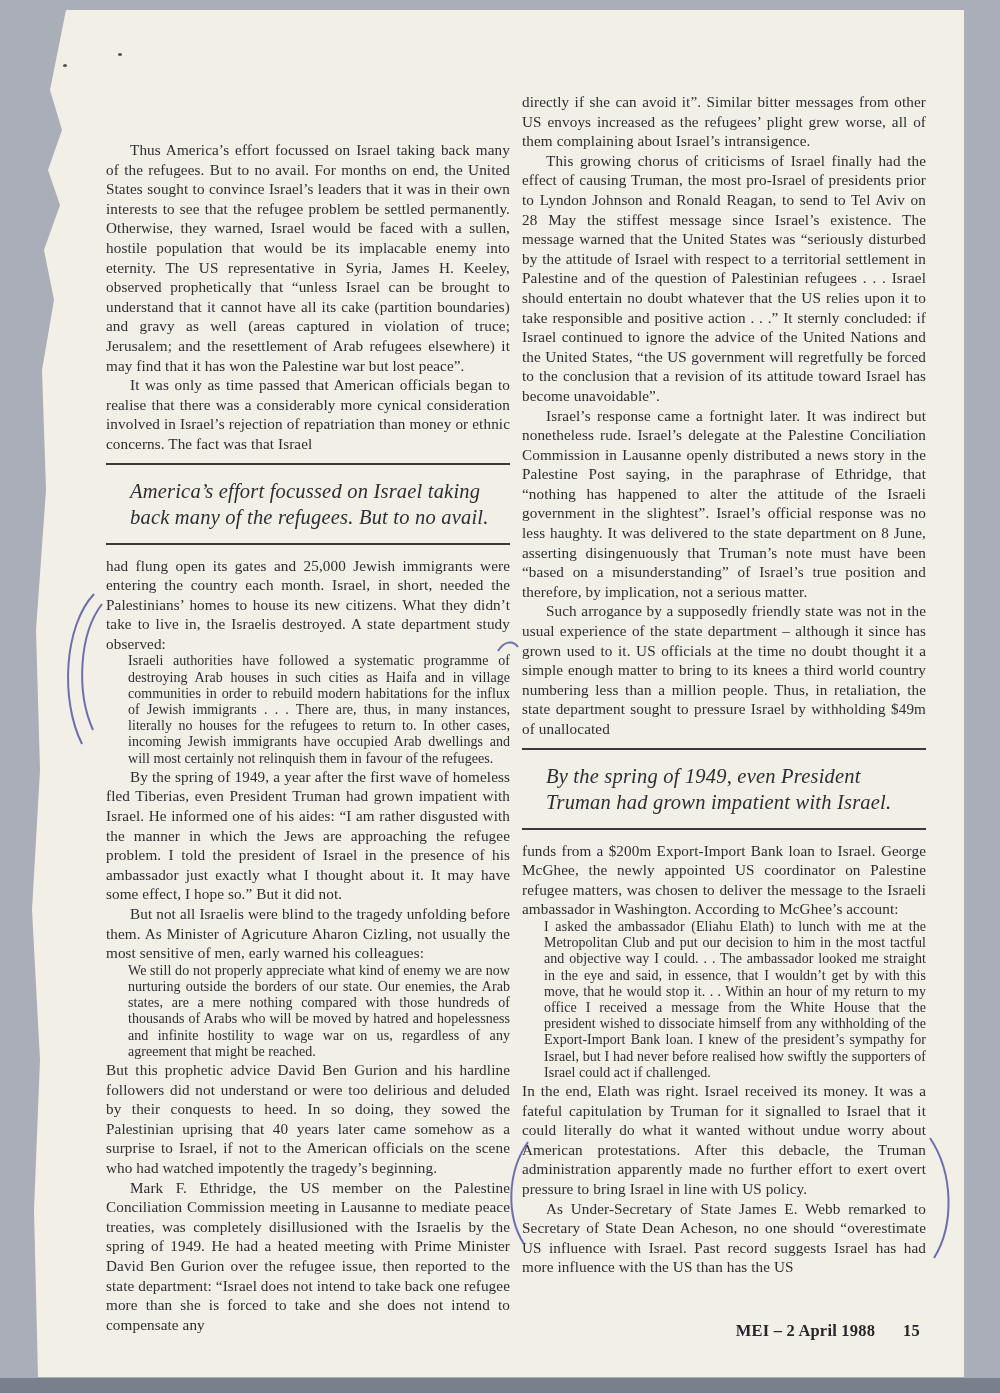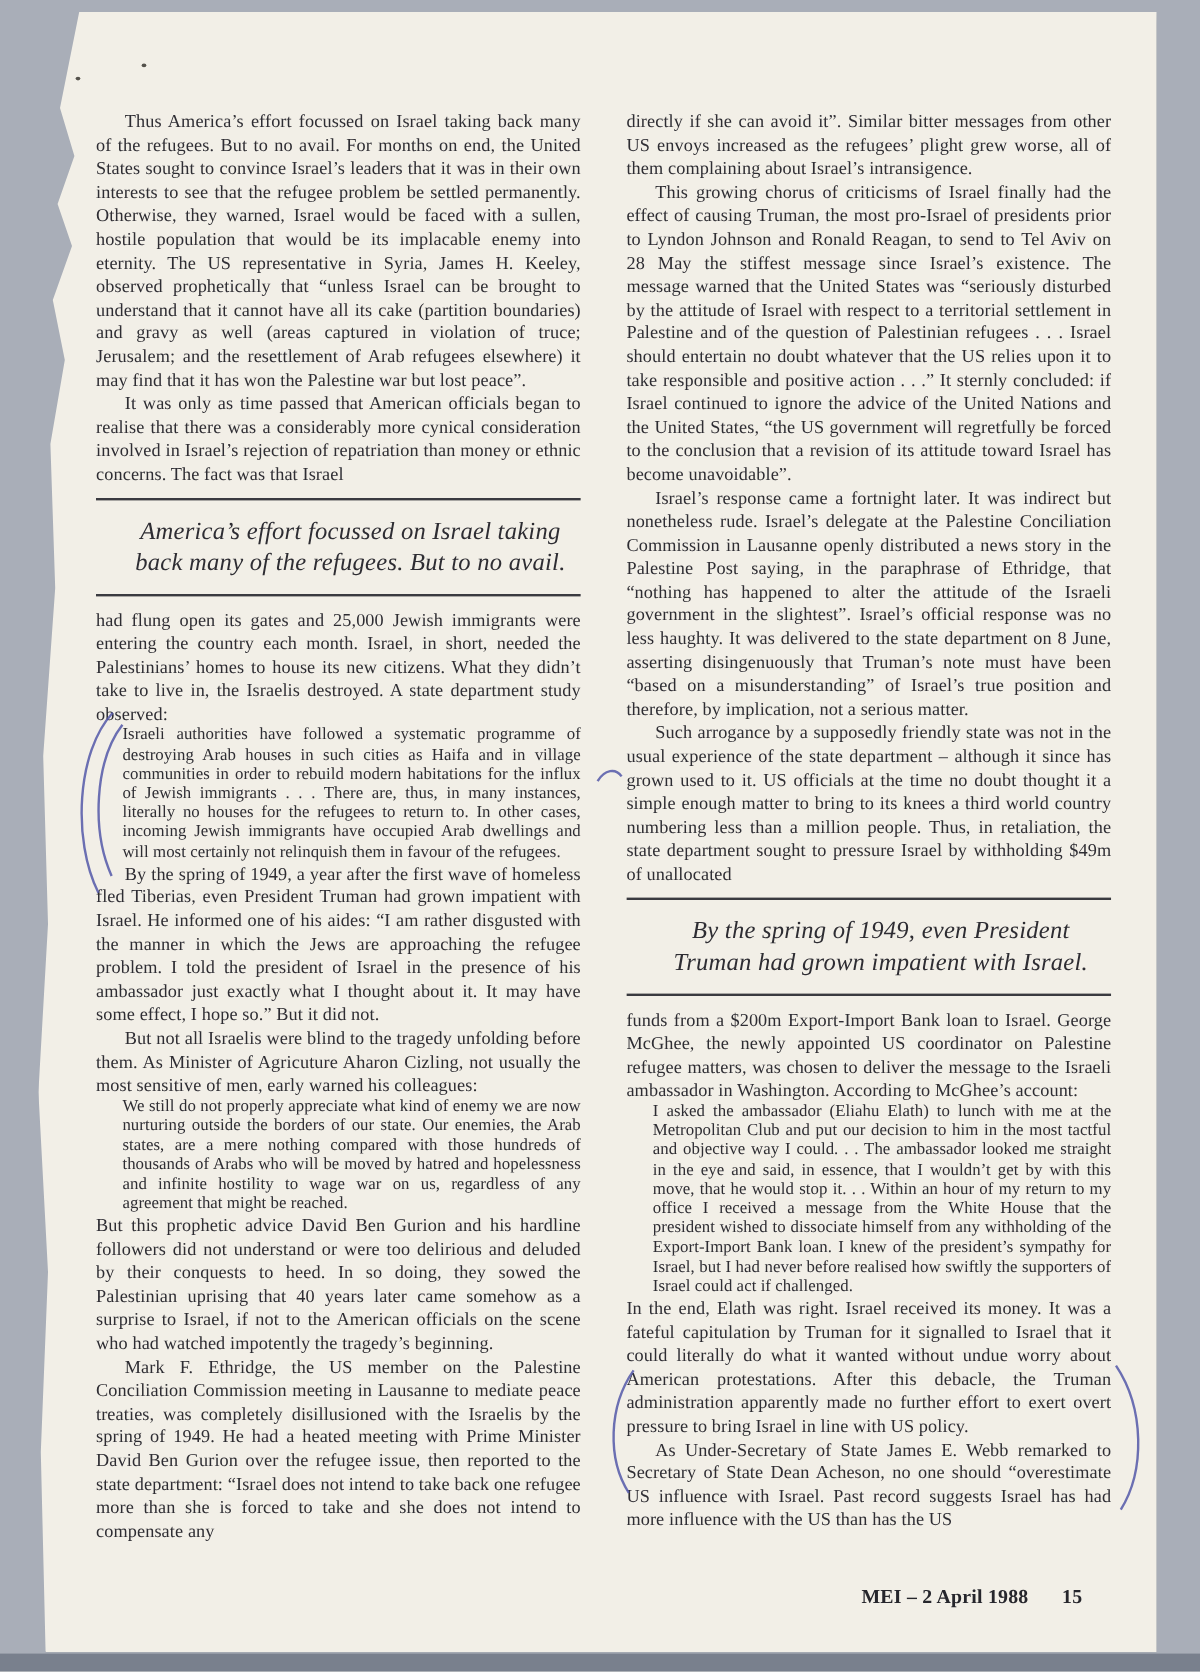--- a/index.html
+++ b/index.html
@@ -21,46 +21,46 @@
       26px 1200px, 32px 1050px, 24px 900px, 32px 760px, 28px 620px,
       38px 480px, 34px 360px, 46px 290px, 36px 240px, 52px 195px,
       40px 160px, 54px 120px, 42px 80px
     );
     color:#2e2d33;
   }
   .speck{position:absolute;background:#55524c;border-radius:50%;}
   .col{
     position:absolute;top:82px;width:404px;height:1238px;overflow:hidden;
   }
-  .col-left{left:72px;}
+  .col-left{left:98px;margin-top:48px;}
   .col-right{left:514px;}
   .para{
     font-size:15.2px;line-height:19.6px;text-align:justify;
     letter-spacing:.1px;
   }
   .para.indent{text-indent:24px;}
   .quote{
     font-size:14px;line-height:16.2px;text-align:justify;
     margin-left:22px;letter-spacing:.05px;
   }
   .pullquote{
-    font-style:italic;font-size:20.5px;line-height:26px;text-align:center;
+    font-style:italic;font-size:20.5px;line-height:26px;text-align:left;
     padding:13px 4px 13px 24px;margin:9px 0 11px 0;
     border-top:2.5px solid #3a3a40;border-bottom:2.5px solid #3a3a40;
     letter-spacing:.2px;
   }
   .pen-underline{
     text-decoration-color:#5458a8;
     text-decoration-thickness:1.5px;
     text-underline-offset:2px;
     text-decoration-skip-ink:none;
   }
   .italic{}
   .footer{
-    position:absolute;right:62px;bottom:36px;
+    position:absolute;right:44px;bottom:36px;
     font-weight:bold;font-size:16.5px;color:#26262c;
     letter-spacing:.2px;
     margin-left:36px;
   }
   .footer .pgnum{margin-left:28px;}
   .pen-mark{position:absolute;pointer-events:none;}
   .pen-mark path{stroke:#5458a8;stroke-width:2;fill:none;opacity:.85;}
 </style>
 </head>
 <body>

